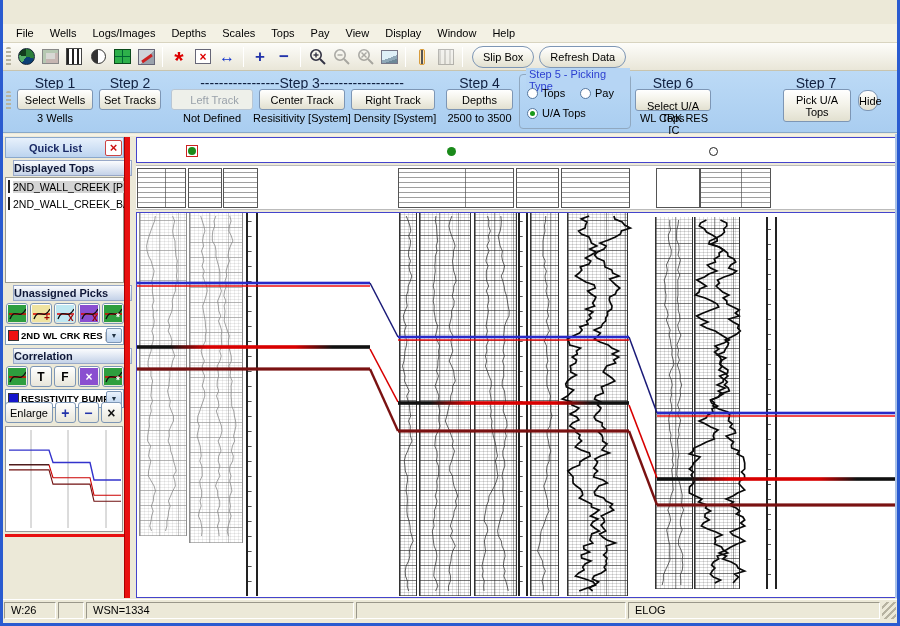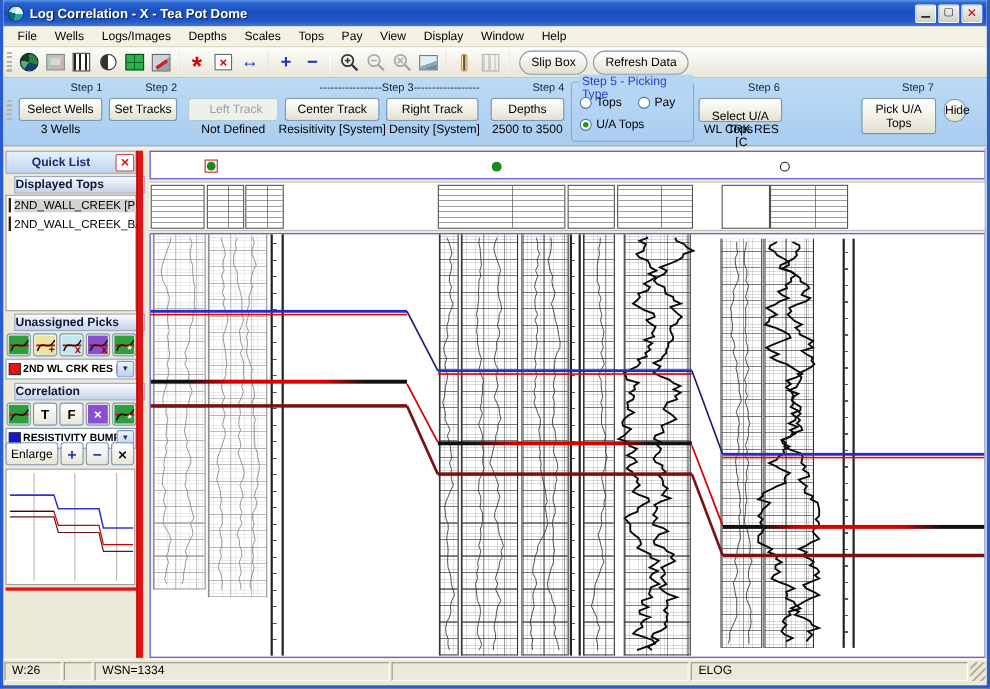--- a/index.html
+++ b/index.html
@@ -54,21 +54,21 @@
   .toggleframe{border:1px solid #d89c3c;background:#fbe3b5;border-radius:2px;padding:1px;}
   .ic-bars{width:16px;height:16px;background:repeating-linear-gradient(90deg,#d22 0 2px,#fff 2px 4px,#23c 4px 6px,#fff 6px 8px,#2a2 8px 10px,#fff 10px 12px);border:1px solid #555;}
   .ic-bars.gray{background:repeating-linear-gradient(90deg,#aaa 0 2px,#eee 2px 5px,#999 5px 7px,#eee 7px 10px);}
   .btn{background:linear-gradient(#fff,#f4f3ea 45%,#e2e0d0);border:1px solid #7d96b5;border-radius:3px;
     font-family:inherit;font-size:11px;padding:2px 10px;height:22px;color:#000;}
   .tb-btn{margin-left:5px;border-radius:11px;}
   
   .steps{position:absolute;left:0;top:71px;width:894px;height:62px;
     background:linear-gradient(#bcdaf6,#a9cdf0);border-bottom:1px solid #88a8c8;}
   .steps .grip{position:absolute;left:2px;top:20px;}
-  .slabel{position:absolute;top:4px;font-size:10px;color:#102040;text-align:right;}
+  .slabel{position:absolute;top:4px;font-size:14px;color:#102040;text-align:center;}
   .svalue{position:absolute;top:41px;font-size:11px;color:#000;text-align:center;}
   .sbtn{position:absolute;top:18px;height:21px;text-align:center;padding:2px 2px;}
   .sbtn.disabled{background:#eef0ea;color:#9aa2aa;border-color:#b8c6d4;padding-left:7px;}
   .groupbox{position:absolute;left:516px;top:3px;width:112px;height:55px;border:1px solid #90a8c0;border-radius:4px;}
   .grouplabel{position:absolute;left:6px;top:-7px;background:#b6d5f4;padding:0 3px;color:#2b3fd0;font-size:11px;}
   .radio{position:absolute;display:flex;align-items:center;gap:4px;}
   .rdot{width:11px;height:11px;border-radius:50%;border:1px solid #5578a0;background:#fff;position:relative;}
   .rdot.sel::after{content:"";position:absolute;left:2px;top:2px;width:5px;height:5px;border-radius:50%;background:#1a9a1a;}
   
   .content-top-line{position:absolute;left:0;top:134px;width:894px;height:2px;background:#f4f2e6;}
@@ -133,33 +133,20 @@
   .sseg{height:17px;border:1px solid;border-color:#9a978a #fff #fff #9a978a;padding:1px 6px;font-size:11px;
     display:flex;align-items:center;}
   .sgrip{width:14px;height:17px;margin-left:auto;
     background:repeating-linear-gradient(135deg,transparent 0 3px,#b6b2a0 3px 5px);}
 </style>
 </head>
 <body>
 
 <div class="window">
 
-  <div class="titlebar">
-    <div class="appicon"></div>
-    <div class="title">Log Correlation - X - Tea Pot Dome</div>
-    <div class="winbtn">
-        <span>▁</span>
-      </div>
-    <div class="winbtn">
-        <span>▢</span>
-      </div>
-    <div class="winbtn close">
-        <span>✕</span>
-      </div>
-  </div>
 
   <div class="menubar">
       <div class="menuitem">File</div>
       <div class="menuitem">Wells</div>
       <div class="menuitem">Logs/Images</div>
       <div class="menuitem">Depths</div>
       <div class="menuitem">Scales</div>
       <div class="menuitem">Tops</div>
       <div class="menuitem">Pay</div>
       <div class="menuitem">View</div>

